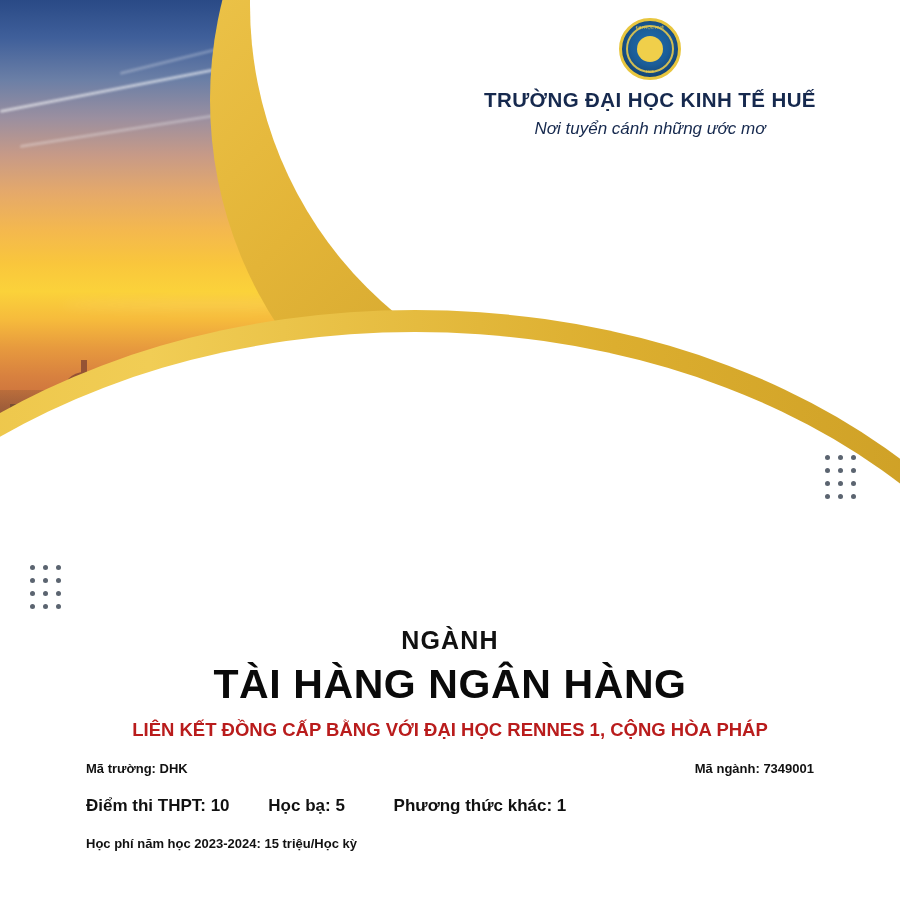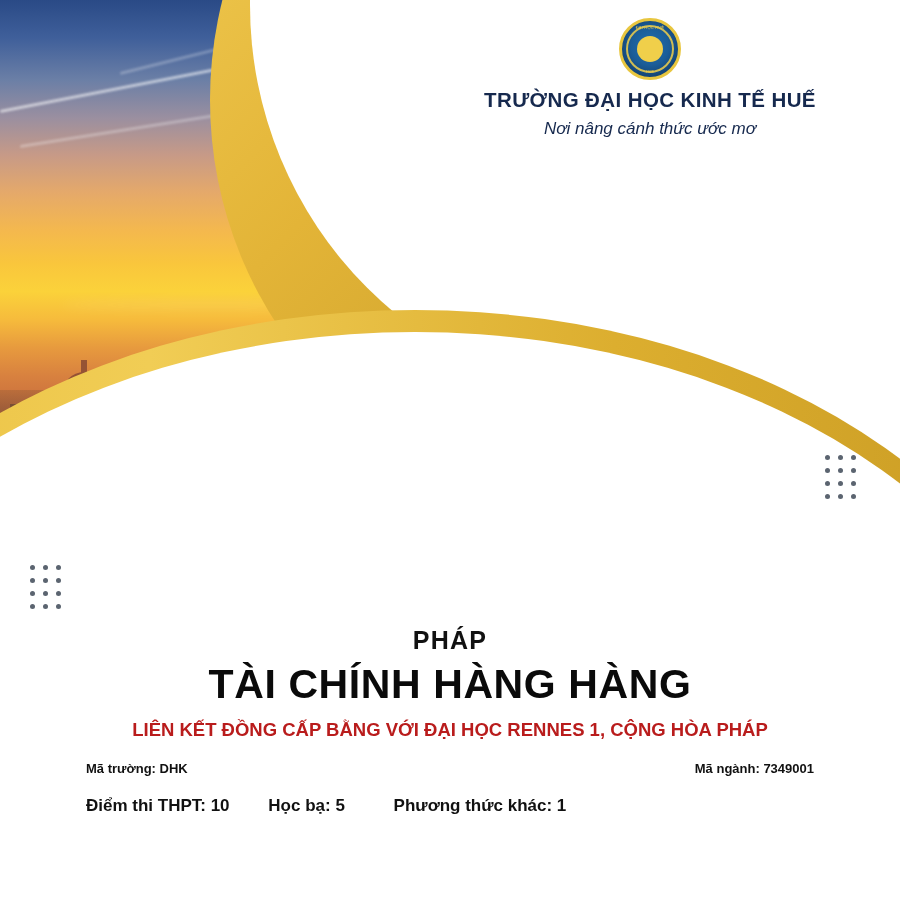--- a/index.html
+++ b/index.html
@@ -461,37 +461,38 @@
   </div>
 
   <div class="header">
     <div class="logo">
       <div class="logo-ring"></div>
       <div class="logo-inner"></div>
       <div class="logo-txt-top">ĐẠI HỌC HUẾ</div>
       <div class="logo-txt-bot">HCE</div>
     </div>
     <div class="uni-name">TRƯỜNG ĐẠI HỌC KINH TẾ HUẾ</div>
-    <div class="uni-slogan">Nơi nâng cánh thức ước mơ</div>
+    <div class="uni-slogan">Nơi tuyển cánh những ước mơ</div>
   </div>
 
   <div class="content">
-    <div class="kicker">PHÁP</div>
-    <div class="title">TÀI CHÍNH HÀNG HÀNG</div>
+    <div class="kicker">NGÀNH</div>
+    <div class="title">TÀI HÀNG NGÂN HÀNG</div>
     <div class="subtitle">LIÊN KẾT ĐỒNG CẤP BẰNG VỚI ĐẠI HỌC RENNES 1, CỘNG HÒA PHÁP</div>
 
     <div class="row">
       <span>Mã trường: DHK</span>
       <span>Mã ngành: 7349001</span>
     </div>
 
 
     <div class="row-3">
       <span class="sp1">Điểm thi THPT: 10</span>
       <span class="sp2">Học bạ: 5</span>
       <span>Phương thức khác: 1</span>
     </div>
 
     <div class="row">
+      <span>Học phí năm học 2023-2024: 15 triệu/Học kỳ</span>
     </div>
   </div>
 
 </div>
 
 </body></html>

